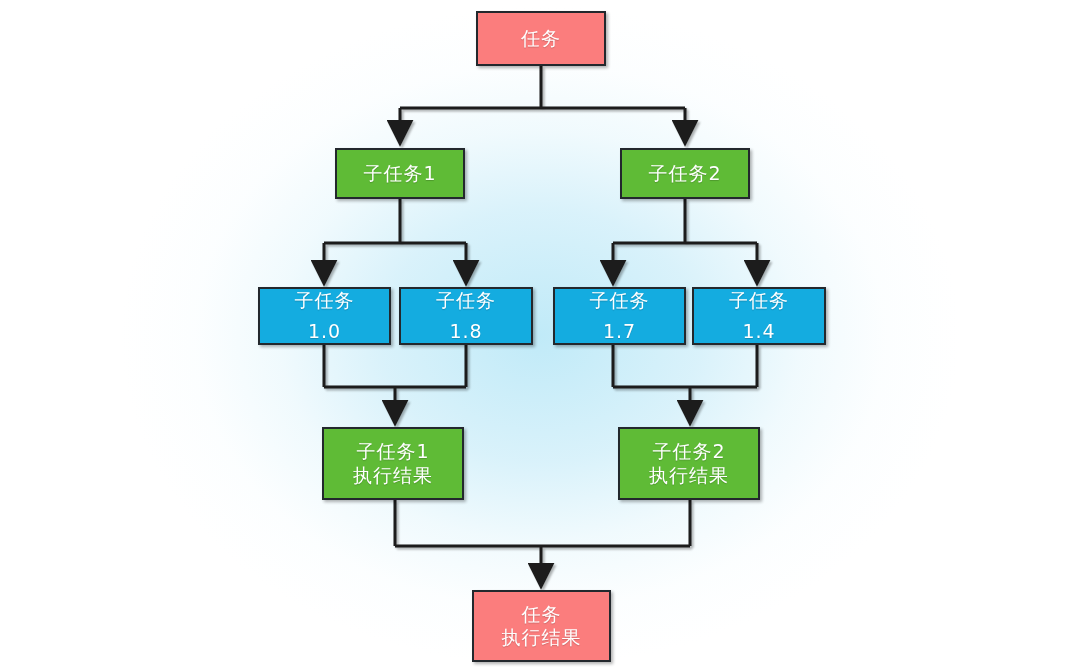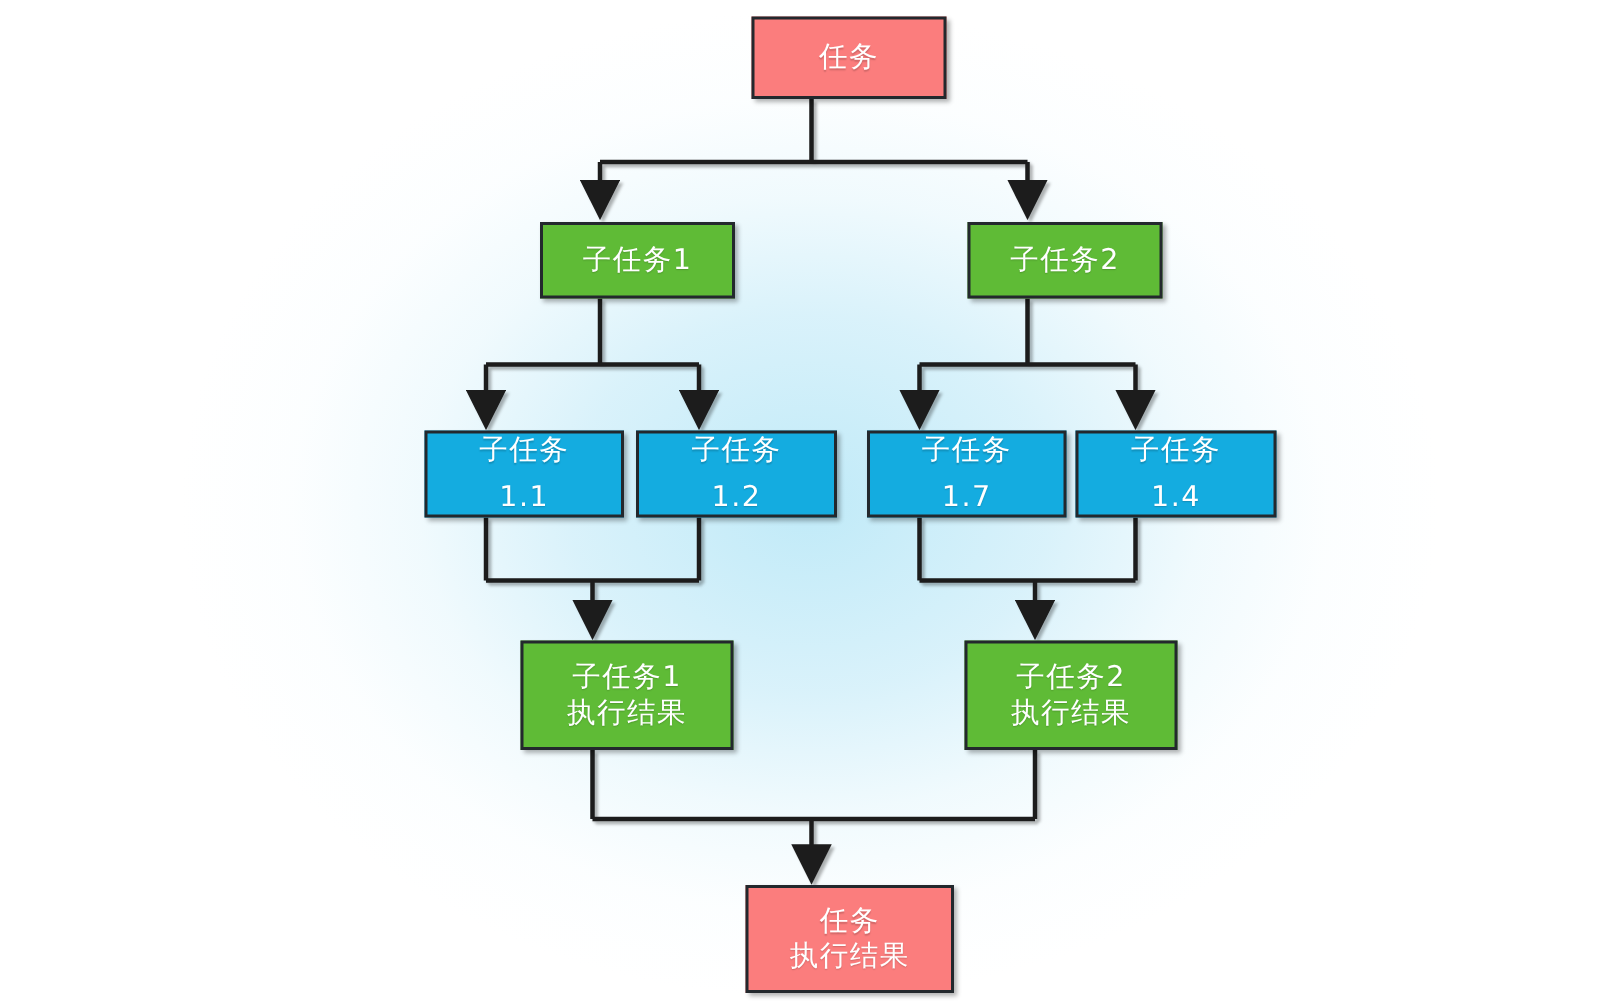--- a/index.html
+++ b/index.html
@@ -46,21 +46,20 @@
     display: flex;
     flex-direction: column;
     align-items: center;
     justify-content: center;
     text-align: center;
     letter-spacing: 1px;
     line-height: 1.22;
     font-size: 19px;
     text-shadow: 0 1px 1px rgba(0,0,0,0.18);
     box-shadow: 2px 2px 3px rgba(0,0,0,0.30);
-    margin-left: 25px;
   }
   .node .line2 { display: block; }
   .node-red   { background: #fb7d7d; }
   .node-green { background: #5fbb36; align-items: center; }
   .node-blue  { background: #14ace0; justify-content: space-between; }
 </style>
 </head>
 <body>
 
 <div id="stage">
@@ -109,26 +108,26 @@
   <div class="node node-green" style="left:335px; top:148px; width:130px; height:51px;">
     <span class="line1">子任务1</span>
   </div>
 
   <div class="node node-green" style="left:620px; top:148px; width:130px; height:51px;">
     <span class="line1">子任务2</span>
   </div>
 
   <div class="node node-blue" style="left:258px; top:287px; width:133px; height:58px;">
     <span class="line1">子任务</span>
-    <span class="line2">1.1</span>
+    <span class="line2">1.0</span>
   </div>
 
   <div class="node node-blue" style="left:399px; top:287px; width:134px; height:58px;">
     <span class="line1">子任务</span>
-    <span class="line2">1.2</span>
+    <span class="line2">1.8</span>
   </div>
 
   <div class="node node-blue" style="left:553px; top:287px; width:133px; height:58px;">
     <span class="line1">子任务</span>
     <span class="line2">1.7</span>
   </div>
 
   <div class="node node-blue" style="left:692px; top:287px; width:134px; height:58px;">
     <span class="line1">子任务</span>
     <span class="line2">1.4</span>

